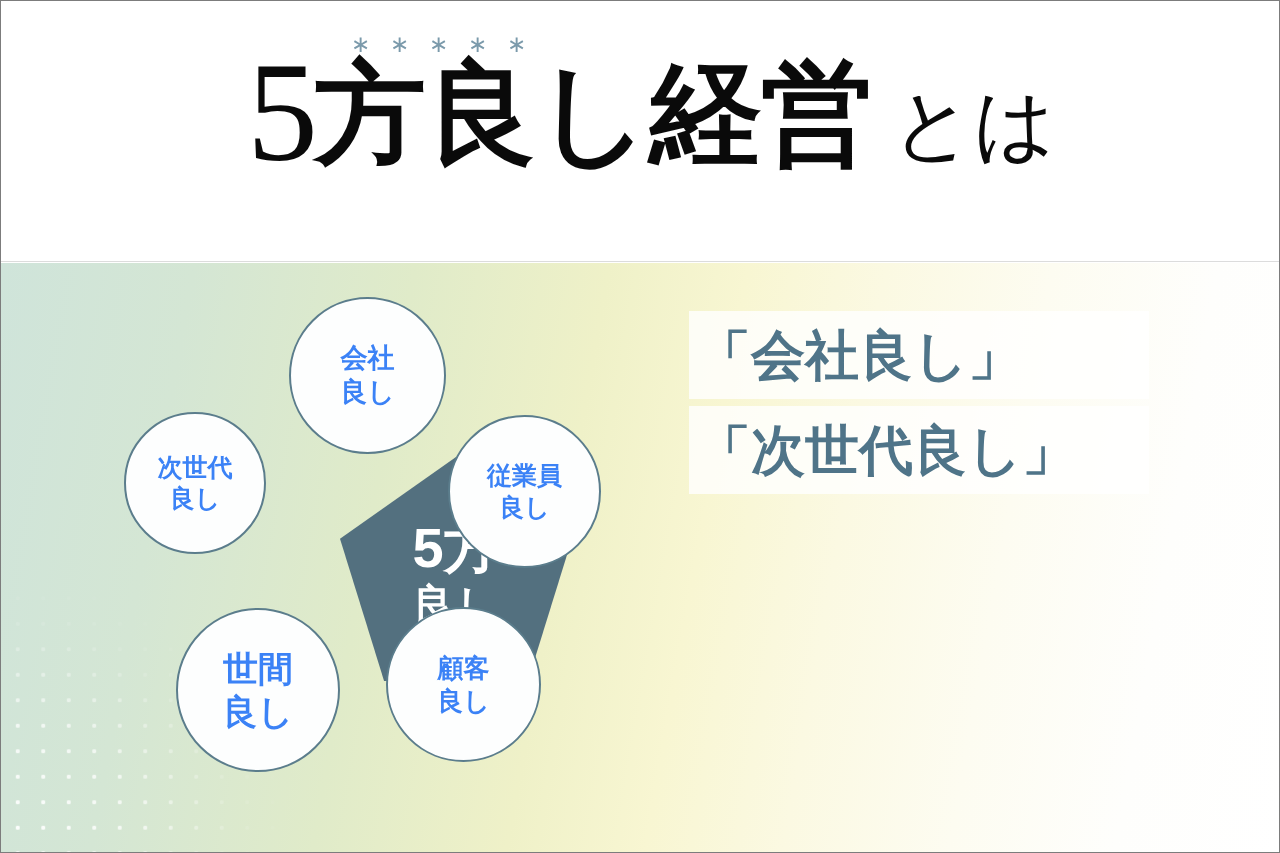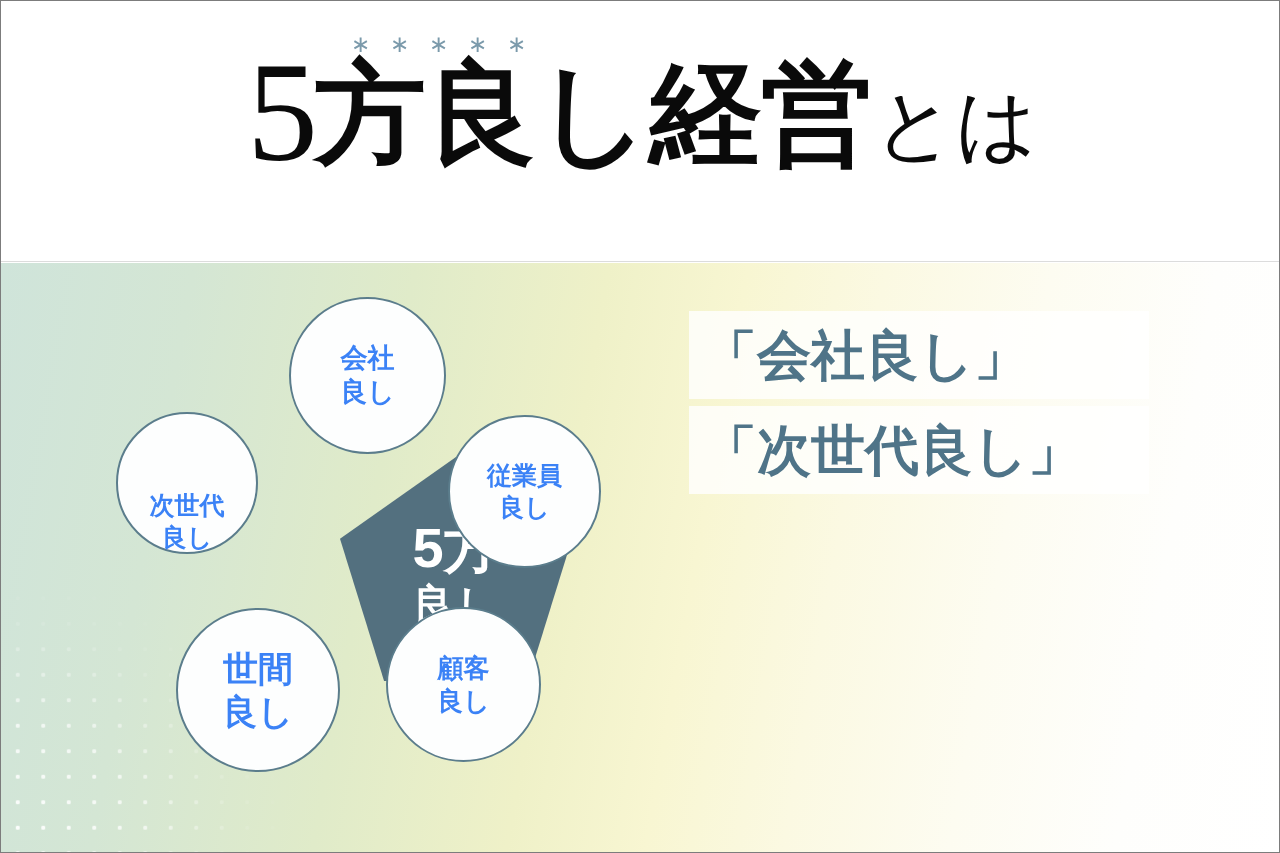--- a/index.html
+++ b/index.html
@@ -73,21 +73,21 @@
     font-size: 112px;
     line-height: 1;
     font-weight: 700;
     letter-spacing: -1px;
   }
 
   #title-suffix {
     font-size: 80px;
     line-height: 1;
     font-weight: 400;
-    margin-left: 2px;
+    margin-left: 20px;
     letter-spacing: 0px;
   }
 
   
   #stage {
     position: absolute;
     left: 0; top: 262px;
     width: 1280px;
     height: 591px;
     background:
@@ -191,26 +191,25 @@
   #node-employee {
     left: 352px;
     top: 120px;
     width: 153px;
     height: 153px;
     font-size: 25px;
   }
 
   
   #node-next {
-    left: 20px;
+    left: 28px;
     top: 117px;
     width: 142px;
     height: 142px;
     font-size: 25px;
-    justify-content: flex-end;
   }
 
   
   #node-customer {
     left: 290px;
     top: 312px;
     width: 155px;
     height: 155px;
     font-size: 26px;
   }
@@ -232,21 +231,21 @@
     width: 460px;
   }
 
   .list-row {
     position: relative;
     background: rgba(255,255,255,0.80);
     height: 88px;
     margin-bottom: 7px;
     display: flex;
     align-items: center;
-    padding-left: 14px;
+    padding-left: 8px;
   }
 
   .list-row .txt {
     color: #4f7488;
     font-size: 54px;
     line-height: 1;
     font-weight: 700;
     letter-spacing: 0px;
     white-space: nowrap;
   }

